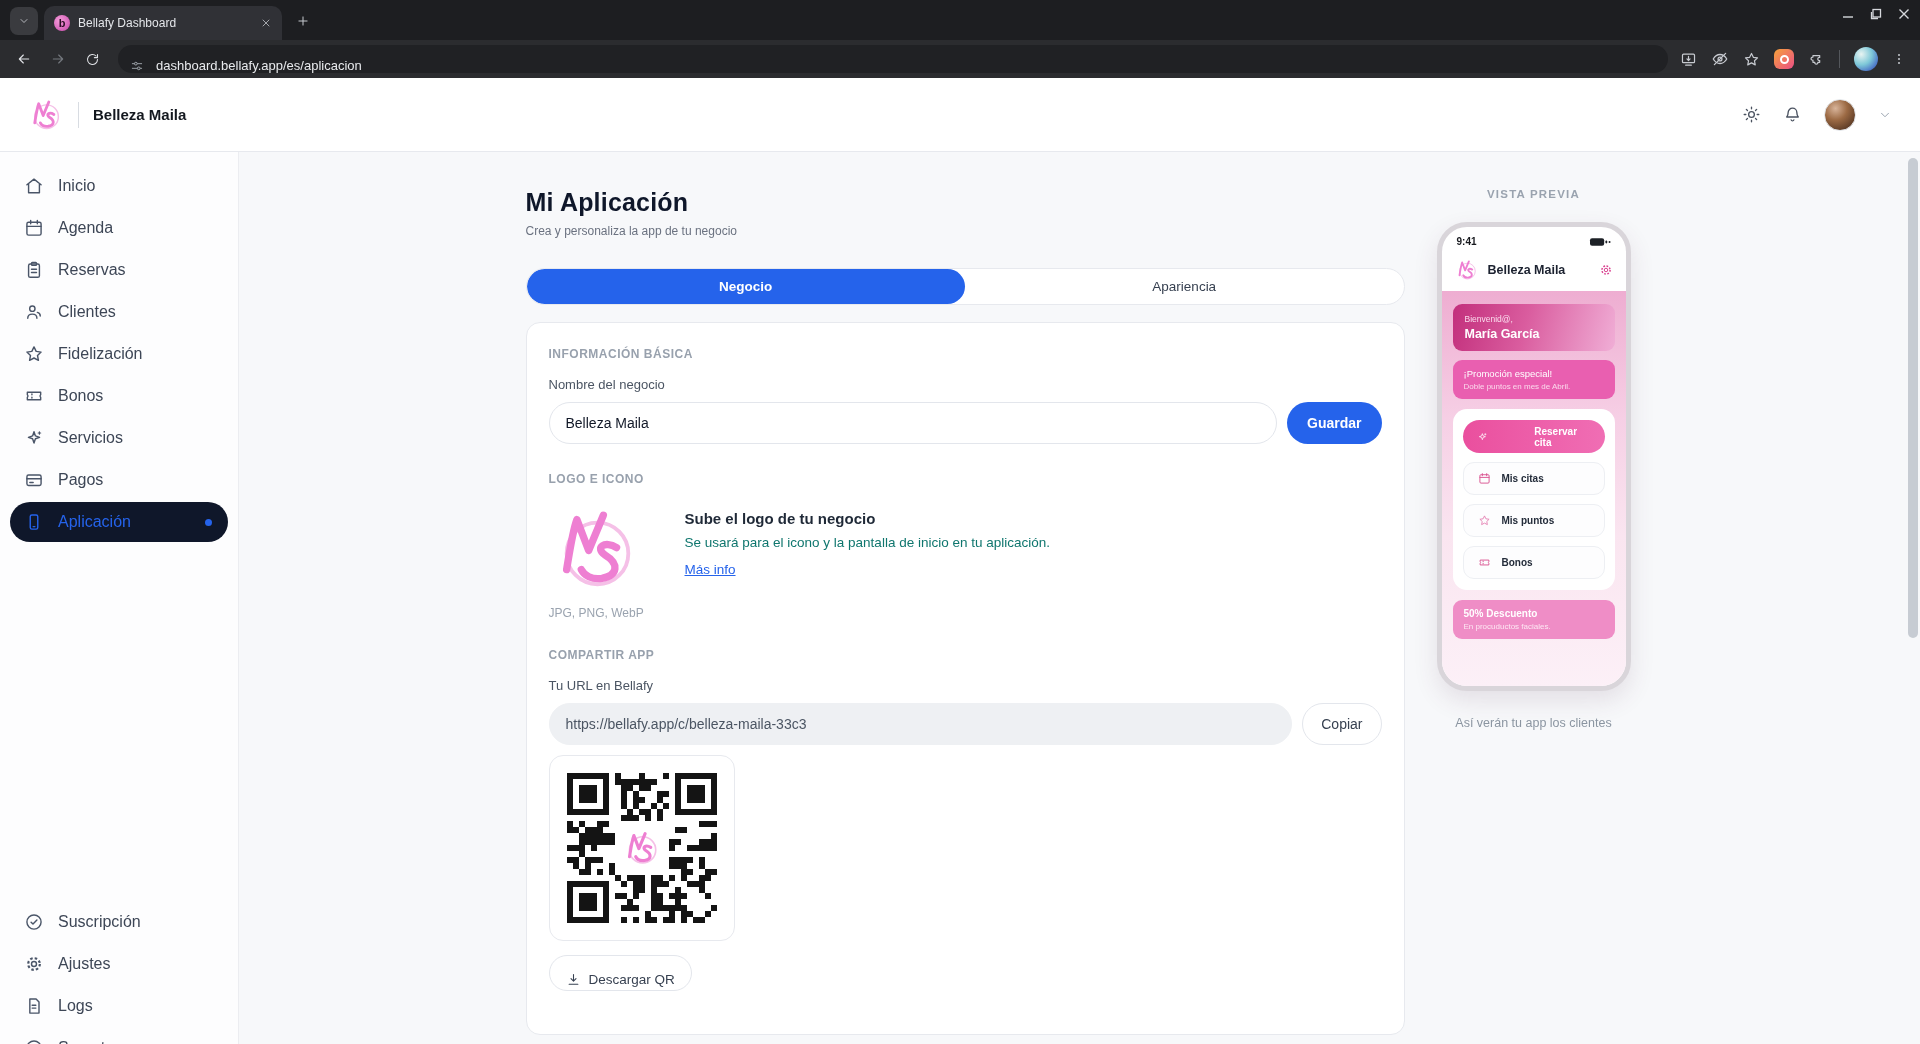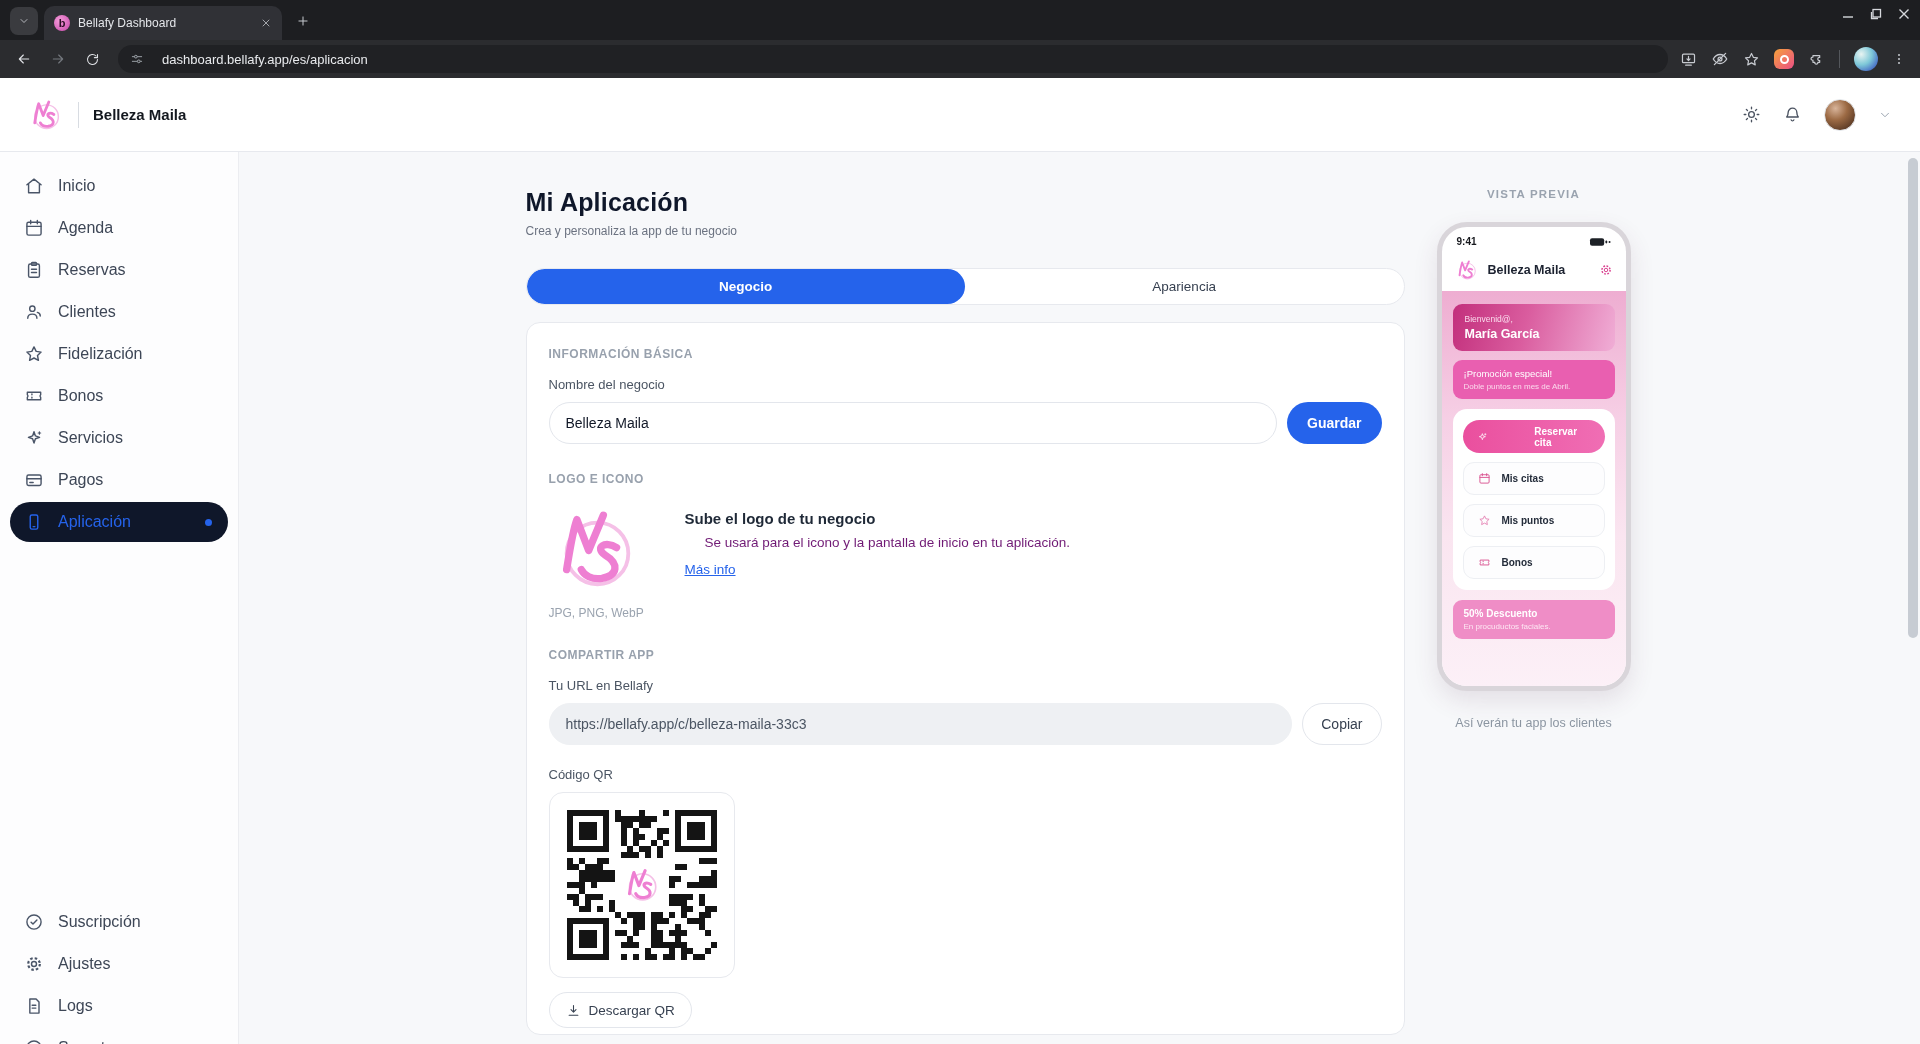--- a/index.html
+++ b/index.html
@@ -13,21 +13,21 @@
   .tab-search { width:28px; height:28px; margin:0 6px 5px 2px; border-radius:8px; background:#3a3b3f; color:#c7cad0; display:flex; align-items:center; justify-content:center; }
   .tab { width:238px; height:34px; background:#303136; border-radius:10px 10px 0 0; display:flex; align-items:center; padding:0 10px; gap:8px; }
   .favicon { width:16px; height:16px; border-radius:50%; background:radial-gradient(circle at 35% 35%, #f49bd9, #c445a8); color:#2b0d24; font-size:11px; font-weight:bold; display:flex; align-items:center; justify-content:center; }
   .tab-title { color:#e4e6ea; font-size:12px; flex:1; white-space:nowrap; overflow:hidden; }
   .tab-close { color:#b9bcc2; }
   .newtab-btn { width:26px; height:26px; margin:0 0 6px 8px; color:#c7cad0; display:flex; align-items:center; justify-content:center; border-radius:50%; }
   .win-controls { position:absolute; right:10px; top:8px; display:flex; gap:16px; color:#d6d8dc; align-items:center; }
   .toolbar { height:38px; background:#2b2c2f; display:flex; align-items:center; padding:0 10px; gap:6px; }
   .nav-btn { width:28px; height:28px; border-radius:50%; display:flex; align-items:center; justify-content:center; color:#dfe1e5; }
   .nav-btn.dim { color:#74787e; }
-  .omnibox { flex:1; height:28px; margin:0 6px; background:#202124; border-radius:14px; display:flex; align-items:center; padding:0 12px; gap:18px; color:#9aa0a6; }
+  .omnibox { flex:1; height:28px; margin:0 6px; background:#202124; border-radius:14px; display:flex; align-items:flex-end; padding:0 12px; gap:12px; color:#9aa0a6; }
   .omni-url { color:#e8eaed; font-size:13px; }
   .toolbar-right { display:flex; align-items:center; gap:14px; color:#c7cad0; padding-right:4px; }
   .ext-lens { width:20px; height:20px; border-radius:6px; background:linear-gradient(135deg,#f6a23b,#ea4f85); display:flex; align-items:center; justify-content:center; }
   .ext-lens i { display:block; width:9px; height:9px; border:2px solid #fff; border-radius:50%; }
   .tb-sep { width:1px; height:18px; background:#54575c; }
   .profile-avatar { width:24px; height:24px; border-radius:50%; background:radial-gradient(circle at 30% 30%, #e8f4f2, #7ec8d8 45%, #4f79c8 75%, #2c4a8a); }
 
   
   .app-header { height:74px; background:#ffffff; border-bottom:1px solid #e7e9ee; display:flex; align-items:center; padding:0 28px; }
   .brand { display:flex; align-items:center; gap:14px; }
@@ -62,24 +62,24 @@
   .row { display:flex; align-items:center; gap:10px; }
   .text-input { flex:1; height:42px; border:1px solid #e3e6ec; border-radius:21px; padding:0 16px; font-size:14px; color:#111827; background:#fff; font-family:inherit; outline:none; }
   .text-input.gray { background:#eef0f3; border-color:#eef0f3; color:#4b5563; }
   .btn-primary { height:42px; padding:0 20px; border:none; border-radius:21px; background:#2563eb; color:#fff; font-size:14px; font-weight:bold; font-family:inherit; }
   .btn-outline { height:42px; padding:0 18px; border:1px solid #e3e6ec; border-radius:21px; background:#fff; color:#374151; font-size:14px; font-weight:500; font-family:inherit; }
   .logo-row { display:flex; margin-top:16px; }
   .logo-box { width:120px; }
   .formats { margin-top:10px; font-size:12px; color:#9aa3af; }
   .logo-info { margin-left:16px; padding-top:8px; }
   .upload-title { font-size:15px; font-weight:bold; color:#1f2937; }
-  .upload-desc { margin-top:8px; font-size:13.5px; color:#701a75;margin-left:20px; }
+  .upload-desc { margin-top:8px; font-size:13.5px; color:#0f766e; }
   .link { margin-top:12px; font-size:13.5px; color:#2563eb; display:inline-block; }
   .qr-card { margin-top:10px; width:186px; border:1px solid #e7e9ee; border-radius:14px; padding:17px; background:#fff; }
-  .btn-dlqr { margin-top:14px; height:36px; display:inline-flex; align-items:center; gap:8px; padding:16px 16px; border:1px solid #e3e6ec; border-radius:18px; background:#fff; color:#374151; font-size:13.5px; font-weight:500; font-family:inherit; }
+  .btn-dlqr { margin-top:14px; height:36px; display:inline-flex; gap:8px; padding:16px 16px; border:1px solid #e3e6ec; border-radius:18px; background:#fff; color:#374151; font-size:13.5px; font-weight:500; font-family:inherit; }
   .mt28 { margin-top:28px; } .mt16 { margin-top:16px; } .mt10 { margin-top:10px; } .mt22 { margin-top:22px; }
 
   
   .preview-col { width:200px; display:flex; flex-direction:column; align-items:center; }
   .preview-heading { font-size:11.5px; font-weight:bold; letter-spacing:1.2px; color:#9aa3af; }
   .phone { margin-top:22px; width:194px; height:469px; border:5px solid #d9d5da; border-radius:30px; background:#ffffff; overflow:hidden; box-shadow:0 10px 24px rgba(90,50,80,.12); display:flex; flex-direction:column; }
   .phone-status { display:flex; align-items:center; justify-content:space-between; padding:9px 15px 4px;text-align:center; }
   .phone-time { font-size:10px; font-weight:bold; color:#16181d; }
   .phone-appbar { display:flex; align-items:center; gap:9px; padding:7px 13px 9px; background:#fff; }
   .phone-appname { font-size:12.5px; font-weight:bold; color:#1c2230; flex:1; }
@@ -368,21 +368,20 @@
           </div>
         </div>
 
         <div class="section-heading mt28">COMPARTIR APP</div>
         <div class="field-label mt16">Tu URL en Bellafy</div>
         <div class="row mt10">
           <input class="text-input gray" type="text" value="https://bellafy.app/c/belleza-maila-33c3" style="">
           <button class="btn-outline">Copiar</button>
         </div>
 
-        <div class="field-label mt22">Código QR</div>
         <div class="qr-card">
           <svg width="150" height="150" viewBox="0 0 150 150">
             <rect width="150" height="150" fill="#ffffff"></rect>
             <g id="qr-cells" fill="#141414">
                 <rect x="48" y="0" width="6" height="6"></rect>
                 <rect x="72" y="0" width="6" height="6"></rect>
                 <rect x="96" y="0" width="6" height="6"></rect>
                 <rect x="48" y="6" width="6" height="6"></rect>
                 <rect x="54" y="6" width="6" height="6"></rect>
                 <rect x="60" y="6" width="6" height="6"></rect>

